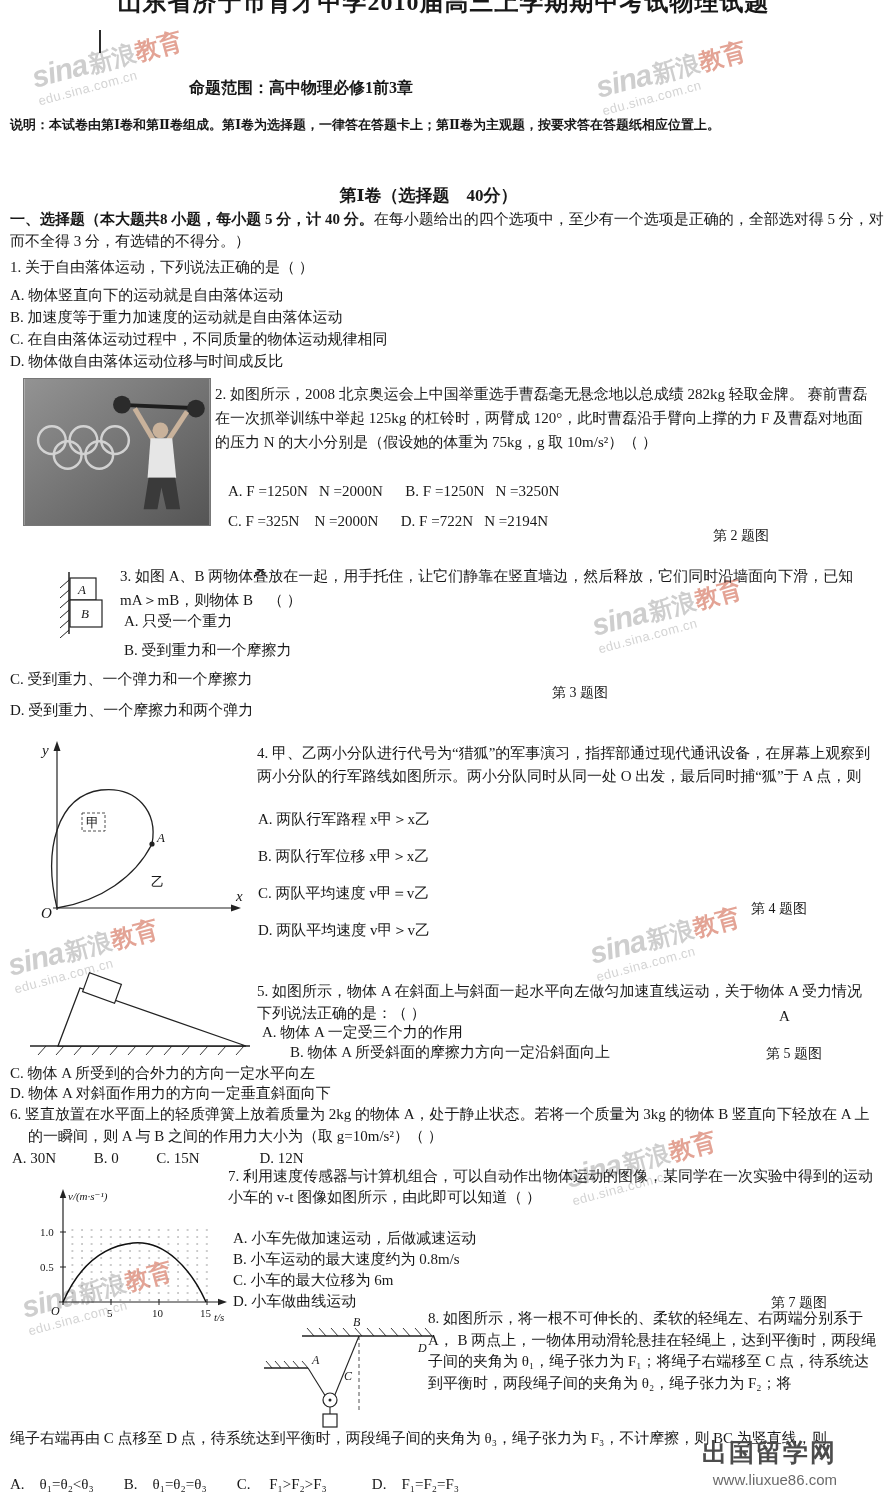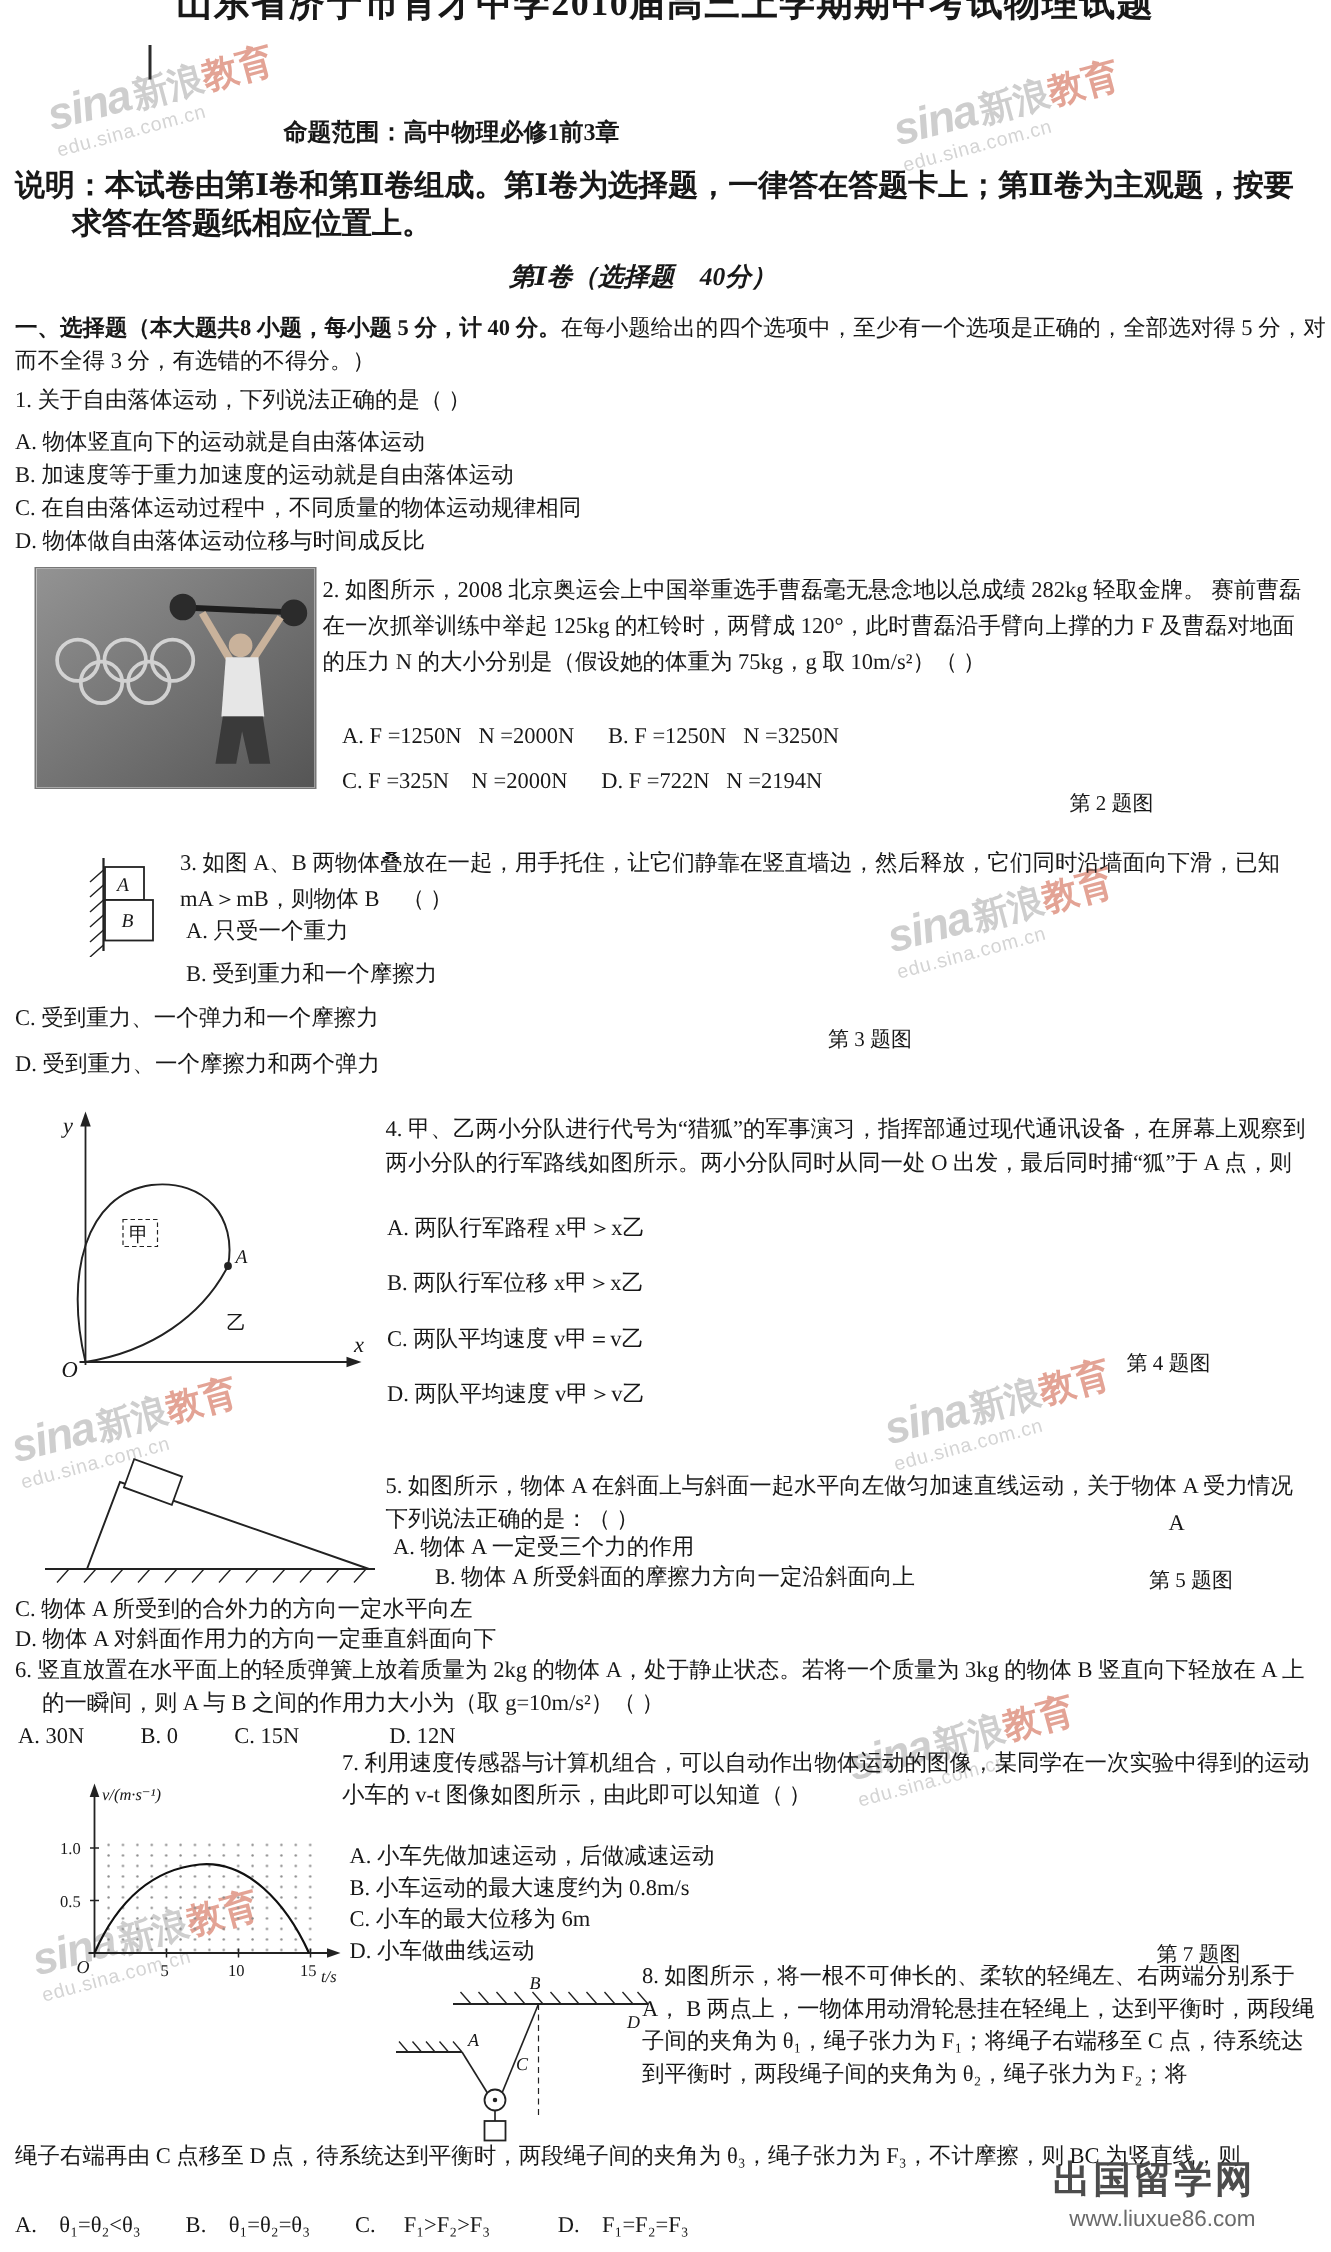--- a/index.html
+++ b/index.html
@@ -4,21 +4,21 @@
 <style>
   * { margin:0; padding:0; box-sizing:border-box; }
   html,body { background:#fff; }
   body {
     position:relative; width:887px; height:1501px; overflow:hidden;
     font-family:"Liberation Serif","DejaVu Serif",serif; color:#181818;
   }
   .abs { position:absolute; z-index:2; }
   .b { font-weight:bold; }
   .t15 { font-size:15px; line-height:22px; }
-  .t16 { font-size:20px; line-height:25px; }
+  .t16 { font-size:13px; line-height:25px; }
   .cap { font-size:14px; }
   .pre { white-space:pre;text-align:center; }
   .center { text-align:center; }
   .hang38 { padding-left:38px; text-indent:-38px; }
   .hang18 { padding-left:18px; text-indent:-18px; }
 
   
   .wm { position:absolute; z-index:0; transform:rotate(-15deg); transform-origin:left top;
         pointer-events:none; opacity:.85; font-family:"Liberation Sans","DejaVu Sans",sans-serif; }
   .wm-line { white-space:nowrap; font-weight:bold; color:#c6c6c6; }
@@ -73,21 +73,21 @@
 </div>
 
 <div class="abs b center" style="left:0;top:-14px;width:887px;font-size:24px;letter-spacing:1px;">山东省济宁市育才中学2010届高三上学期期中考试物理试题</div>
 
 <div class="cursor-mark"></div>
 
 <div class="abs b" style="left:148px;top:78px;font-size:16px;margin-left:41px;">命题范围：高中物理必修1前3章</div>
 
 <div class="abs b t16 hang38" style="left:10px;top:112px;width:872px;">说明：本试卷由第Ⅰ卷和第Ⅱ卷组成。第Ⅰ卷为选择题，一律答在答题卡上；第Ⅱ卷为主观题，按要求答在答题纸相应位置上。</div>
 
-<div class="abs b center" style="left:0;top:173px;width:857px;font-size:17px;font-style:italic;">第Ⅰ卷（选择题　40分）</div>
+<div class="abs b center" style="left:0;top:184px;width:857px;font-size:17px;">第Ⅰ卷（选择题　40分）</div>
 
 <div class="abs t15" style="left:10px;top:208px;width:874px;">
   <span class="b">一、选择题（本大题共8 小题，每小题 5 分，计 40 分。</span><span>在每小题给出的四个选项中，至少有一个选项是正确的，全部选对得 5 分，对而不全得 3 分，有选错的不得分。）</span>
 </div>
 
 <div class="abs t15" style="left:10px;top:256px;">1. 关于自由落体运动，下列说法正确的是（    ）</div>
 <div class="abs t15" style="left:10px;top:284px;">A. 物体竖直向下的运动就是自由落体运动</div>
 <div class="abs t15" style="left:10px;top:306px;">B. 加速度等于重力加速度的运动就是自由落体运动</div>
 <div class="abs t15" style="left:10px;top:328px;">C. 在自由落体运动过程中，不同质量的物体运动规律相同</div>
 <div class="abs t15" style="left:10px;top:350px;">D. 物体做自由落体运动位移与时间成反比</div>

